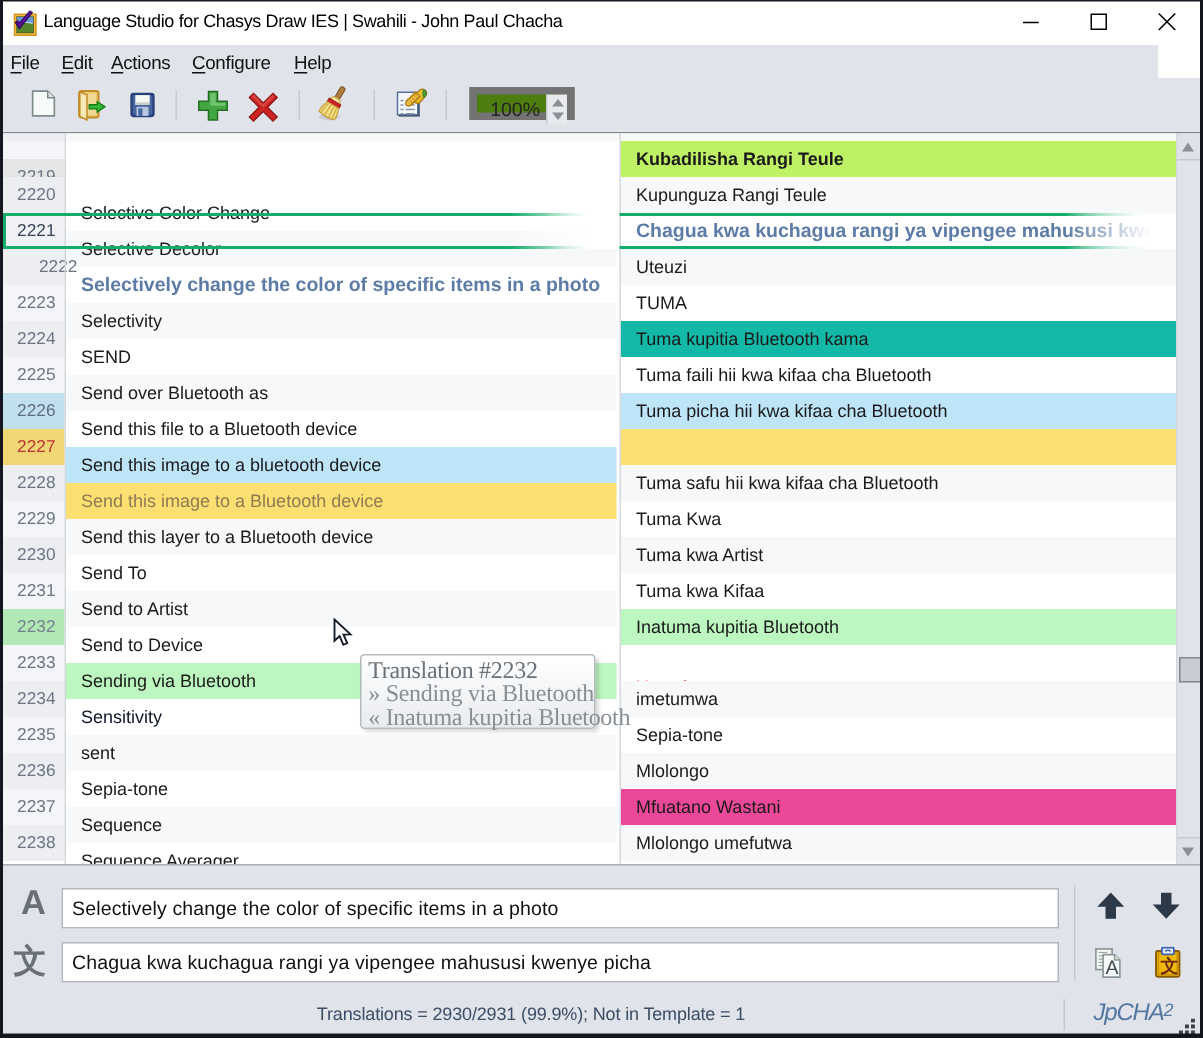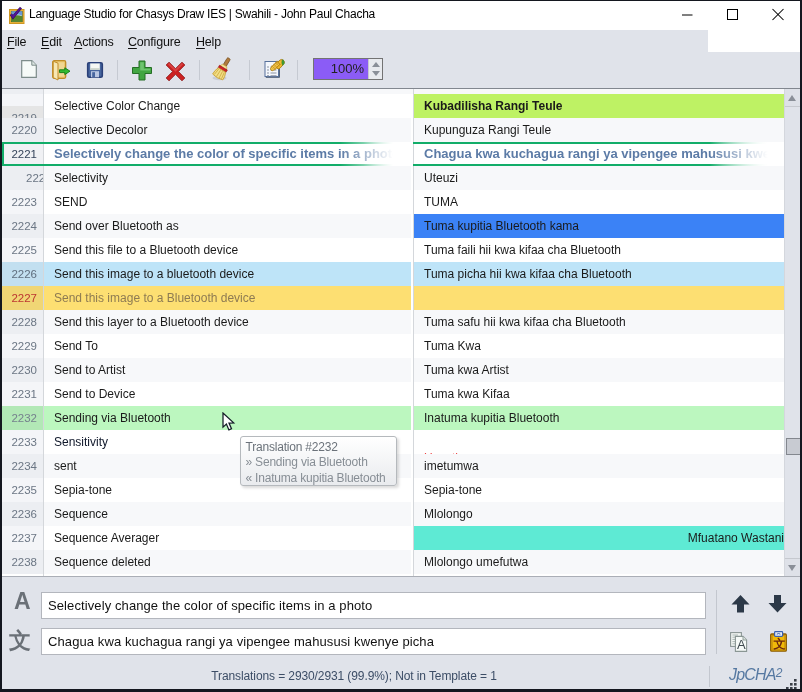--- a/index.html
+++ b/index.html
@@ -1,43 +1,43 @@
 <!DOCTYPE html>
 <html><head><meta charset="utf-8">
 <style>
 * { margin:0; padding:0; box-sizing:border-box; }
 html,body { width:802px; height:692px; overflow:hidden; }
 body { font-family:"Liberation Sans", sans-serif; position:relative; background:#fff; }
 .abs { position:absolute; }
 .title-text { position:absolute; left:29px; top:7px; font-size:12px; color:#000; letter-spacing:-0.25px; white-space:pre; }
-.menubar { position:absolute; left:2px; top:30px; width:706px; height:22px; background:#e0e3ea; }
+.menubar { position:absolute; left:2px; top:30px; width:770px; height:22px; background:#e0e3ea; }
 .mi { position:absolute; top:4.5px; font-size:12.5px; color:#111; letter-spacing:-0.2px; }
 .mi u { text-decoration:underline; text-underline-offset:2px; }
 .toolbar { position:absolute; left:2px; top:52px; width:798px; height:37px; background:#e0e3ea; border-bottom:1px solid #82878f; }
 .tsep { position:absolute; top:8px; width:1px; height:20px; background:#c6cad2; }
 .rnum { position:absolute; left:2px; width:41px; height:24px; font-size:11.5px; line-height:24px; text-align:right; padding-right:6px; }
 .rtxt { position:absolute; height:24px; font-size:12px; line-height:24px; white-space:pre; overflow:hidden; }
-.c1 { left:44px; width:367px; padding-left:10px; }
+.c1 { left:44px; width:367px; padding-left:10px;margin-top:36px; }
 .c2 { left:414px; width:370px; padding-left:10px; }
 .vline { position:absolute; top:89px; width:1px; height:487px; background:#d4d7db; }
 .selbox { position:absolute; height:24px; border:2px solid #12ad69; }
 .fade1 { position:absolute; top:142px; left:340px; width:71px; height:24px;
   background:linear-gradient(90deg, rgba(255,255,255,0), #ffffff 75%); }
 .fade2 { position:absolute; top:142px; left:710px; width:74px; height:24px;
   background:linear-gradient(90deg, rgba(255,255,255,0), #ffffff 78%); }
 .sb { position:absolute; left:784px; top:89px; width:16px; height:487px; background:#e0e3ea; border-left:1px solid #d4d7dd; }
 .sbbtn { position:absolute; left:0; width:16px; height:18px; background:#dee1e8; }
 .sbthumb { position:absolute; left:0.5px; top:349px; width:15px; height:17px; background:#c8cbd2; border:1px solid #83878e; }
 .tri { width:0; height:0; position:absolute; }
 .panel { position:absolute; left:2px; top:576px; width:798px; height:113px; background:#e0e3ea; border-top:1px solid #aaaeb6; }
 .inp { position:absolute; left:39px; width:665px; height:27px; background:#fff; border:1px solid #b3b6bd; font-size:13px; line-height:25px; padding-left:6px; color:#111; letter-spacing:0.1px; white-space:pre; }
 .status { position:absolute; top:669px; left:0; width:708px; text-align:center; font-size:12px; color:#3c4d66; letter-spacing:-0.1px; }
 .tooltip { position:absolute; left:240px; top:436px; width:157px; height:50px;
   background:linear-gradient(180deg,#ffffff,#e9ebee); border:1px solid #b5b9bd; border-radius:3px;
-  box-shadow:2px 2px 3px rgba(0,0,0,0.15); font-size:12px; letter-spacing:-0.2px; color:#878e95; padding:2.5px 0 0 4.5px; line-height:15.7px; white-space:pre; }
+  box-shadow:2px 2px 3px rgba(0,0,0,0.15); font-size:16px; letter-spacing:-0.2px; color:#878e95; padding:2.5px 0 0 4.5px; line-height:15.7px; white-space:pre;font-family:Liberation Serif, serif; }
 .tooltip b { color:#6b727a; font-weight:normal; }
 .brd { position:absolute; background:#14171f; }
 </style></head>
 <body>
  <svg class="abs" style="left:9px;top:6px" width="17" height="18" viewBox="0 0 17 18">
    <rect x="0.5" y="3.5" width="14.5" height="14" fill="#f6b73c" stroke="#cf9722" stroke-width="1"></rect>
    <rect x="2.3" y="5.3" width="10.9" height="10.4" fill="#cfe3f4" stroke="#3a5a20" stroke-width="0.8"></rect>
    <path d="M2.3 5.3 H13.2 V9.5 Q8 7.5 2.3 10 Z" fill="#6b97d4"></path>
    <path d="M2.3 10.5 Q8 8 13.2 10.2 V15.7 H2.3 Z" fill="#55862e"></path>
    <path d="M1.2 9.0 L3.9 13.2 L12.6 2.4 L10.9 1.3 L4.1 9.2 L2.6 8.0 Z" fill="#55129b" stroke="#31074f" stroke-width="0.7"></path>
@@ -98,21 +98,21 @@
   <svg class="abs" style="left:263px;top:56px;position:fixed" width="22" height="24" viewBox="0 0 22 24">
     <rect x="2.8" y="6.2" width="14" height="15.5" fill="#31445f"></rect>
     <rect x="2" y="5.5" width="13.5" height="15" fill="#f4f7fc" stroke="#57719b" stroke-width="1"></rect>
     <path d="M4 11 H6 M7.5 11 H13.5 M4 14 H6 M7.5 14 H13.5 M4 17 H6 M7.5 17 H13.5 M4 19.8 H6 M7.5 19.8 H13.5" stroke="#8a93a3" stroke-width="1.1" fill="none"></path>
     <path d="M13 8.2 L16 4.8 Q18.2 2.4 20.4 4.2 Q22.4 6 20.4 8.4 L17.2 12 Q15.4 13.8 13.6 12.2 L12.8 11.4 Q11.6 10 13 8.2 Z" fill="#f2bc30" stroke="#a8780a" stroke-width="0.8"></path>
     <path d="M14.2 5.8 L8 11.6 Q6.8 13 8.1 14.2 Q9.4 15.3 10.7 14 L16.8 8.2 Z" fill="#f6ca52" stroke="#a8780a" stroke-width="0.8"></path>
     <path d="M8.4 9.6 L13 13.8 M10.2 7.9 L14.8 12.1 M12 6.2 L16.6 10.4 M13.8 4.9 L18.2 9.2 M9.2 13.2 L15.8 6.4 M7.6 11.4 L14.2 4.9 M11.4 14.2 L17.6 8.2" stroke="#c89018" stroke-width="0.6"></path>
     <path d="M19.8 3.6 Q21.6 5.4 21.2 7.4 L19.6 9.4 Q18.4 7 19 4.6 Z" fill="#44a238" stroke="#2e7a22" stroke-width="0.5"></path>
   </svg>
   <div class="tsep" style="left:295px"></div>
-  <div class="abs" style="left:311px;top:6px;width:70px;height:22px;background:#8b5cf6;border:1px solid #737373;">
+  <div class="abs" style="left:311px;top:6px;width:70px;height:22px;background:#4d7c0f;border:5px solid #737373;">
     <div class="abs" style="right:18px;top:0;width:46px;height:20px;font-size:13px;line-height:20px;text-align:right;color:#222;">100%</div>
     <div class="abs" style="right:0;top:0;width:14px;height:20px;background:#e8eaee;border-left:1px solid #c6c9cf;">
       <div class="tri" style="left:3px;top:3px;border-left:4px solid transparent;border-right:4px solid transparent;border-bottom:5px solid #8a8f98;"></div>
       <div class="tri" style="left:3px;bottom:3px;border-left:4px solid transparent;border-right:4px solid transparent;border-top:5px solid #8a8f98;"></div>
     </div>
   </div>
  </div>
  <div class="abs" style="left:2px;top:89px;width:782px;height:487px;background:#fff;"></div>
  <div class="abs" style="left:2px;top:89px;width:41px;height:5px;background:#eceef2;"></div>
  <div class="abs" style="left:44px;top:89px;width:740px;height:5px;background:#f7f8fa;"></div>
@@ -128,21 +128,21 @@
 <div class="rtxt c1" style="top:142px;background:#ffffff;color:#5c7ba6;font-weight:bold;font-size:13px;">Selectively change the color of specific items in a photo</div>
 <div class="rtxt c2" style="top:142px;background:#ffffff;color:#5c7ba6;font-weight:bold;font-size:13px;">Chagua kwa kuchagua rangi ya vipengee mahususi kwenye picha</div>
 <div class="rnum" style="top:166px;background:#eceef2;color:#6b7684;padding-left:24px;">2222</div>
 <div class="rtxt c1" style="top:166px;background:#f7f8fa;color:#1a1a1a;">Selectivity</div>
 <div class="rtxt c2" style="top:166px;background:#f7f8fa;color:#1a1a1a;">Uteuzi</div>
 <div class="rnum" style="top:190px;background:#f4f5f8;color:#6b7684;">2223</div>
 <div class="rtxt c1" style="top:190px;background:#ffffff;color:#1a1a1a;">SEND</div>
 <div class="rtxt c2" style="top:190px;background:#ffffff;color:#1a1a1a;">TUMA</div>
 <div class="rnum" style="top:214px;background:#eceef2;color:#6b7684;">2224</div>
 <div class="rtxt c1" style="top:214px;background:#f7f8fa;color:#1a1a1a;">Send over Bluetooth as</div>
-<div class="rtxt c2" style="top:214px;background:#3b82f6;color:#1a1a1a;">Tuma kupitia Bluetooth kama</div>
+<div class="rtxt c2" style="top:214px;background:#14b8a6;color:#1a1a1a;">Tuma kupitia Bluetooth kama</div>
 <div class="rnum" style="top:238px;background:#f4f5f8;color:#6b7684;">2225</div>
 <div class="rtxt c1" style="top:238px;background:#ffffff;color:#1a1a1a;">Send this file to a Bluetooth device</div>
 <div class="rtxt c2" style="top:238px;background:#ffffff;color:#1a1a1a;">Tuma faili hii kwa kifaa cha Bluetooth</div>
 <div class="rnum" style="top:262px;background:#c2dff0;color:#5f6e7e;">2226</div>
 <div class="rtxt c1" style="top:262px;background:#bee4f8;color:#1a1a1a;">Send this image to a bluetooth device</div>
 <div class="rtxt c2" style="top:262px;background:#bee4f8;color:#1a1a1a;">Tuma picha hii kwa kifaa cha Bluetooth</div>
 <div class="rnum" style="top:286px;background:#f0d675;color:#bc3631;">2227</div>
 <div class="rtxt c1" style="top:286px;background:#fddf72;color:#8e7b52;">Send this image to a Bluetooth device</div>
 <div class="rtxt c2" style="top:286px;background:#fddf72;color:#8e7b52;"></div>
 <div class="rnum" style="top:310px;background:#eceef2;color:#6b7684;">2228</div>
@@ -167,21 +167,21 @@
 <div class="rtxt c1" style="top:454px;background:#f7f8fa;color:#1a1a1a;">sent</div>
 <div class="rtxt c2" style="top:454px;background:#f7f8fa;color:#1a1a1a;">imetumwa</div>
 <div class="rnum" style="top:478px;background:#f4f5f8;color:#6b7684;">2235</div>
 <div class="rtxt c1" style="top:478px;background:#ffffff;color:#1a1a1a;">Sepia-tone</div>
 <div class="rtxt c2" style="top:478px;background:#ffffff;color:#1a1a1a;">Sepia-tone</div>
 <div class="rnum" style="top:502px;background:#eceef2;color:#6b7684;">2236</div>
 <div class="rtxt c1" style="top:502px;background:#f7f8fa;color:#1a1a1a;">Sequence</div>
 <div class="rtxt c2" style="top:502px;background:#f7f8fa;color:#1a1a1a;">Mlolongo</div>
 <div class="rnum" style="top:526px;background:#f4f5f8;color:#6b7684;">2237</div>
 <div class="rtxt c1" style="top:526px;background:#ffffff;color:#1a1a1a;">Sequence Averager</div>
-<div class="rtxt c2" style="top:526px;background:#5eead4;color:#1a1a1a;text-align:right;">Mfuatano Wastani</div>
+<div class="rtxt c2" style="top:526px;background:#ec4899;color:#1a1a1a;">Mfuatano Wastani</div>
 <div class="rnum" style="top:550px;background:#eceef2;color:#6b7684;">2238</div>
 <div class="rtxt c1" style="top:550px;background:#f7f8fa;color:#1a1a1a;">Sequence deleted</div>
 <div class="rtxt c2" style="top:550px;background:#f7f8fa;color:#1a1a1a;">Mlolongo umefutwa</div>
  <div class="vline" style="left:43px;"></div>
  <div class="vline" style="left:413px;"></div>
  <div class="selbox" style="left:2px;top:142px;width:411px;
     border-image:linear-gradient(90deg,#12ad69 88%,rgba(18,173,105,0) 99%) 2;"></div>
  <div class="selbox" style="left:413px;top:142px;width:371px;border-left:none;
     border-image:linear-gradient(90deg,#12ad69 80%,rgba(18,173,105,0) 97%) 2;"></div>
  <div class="fade1"></div>

